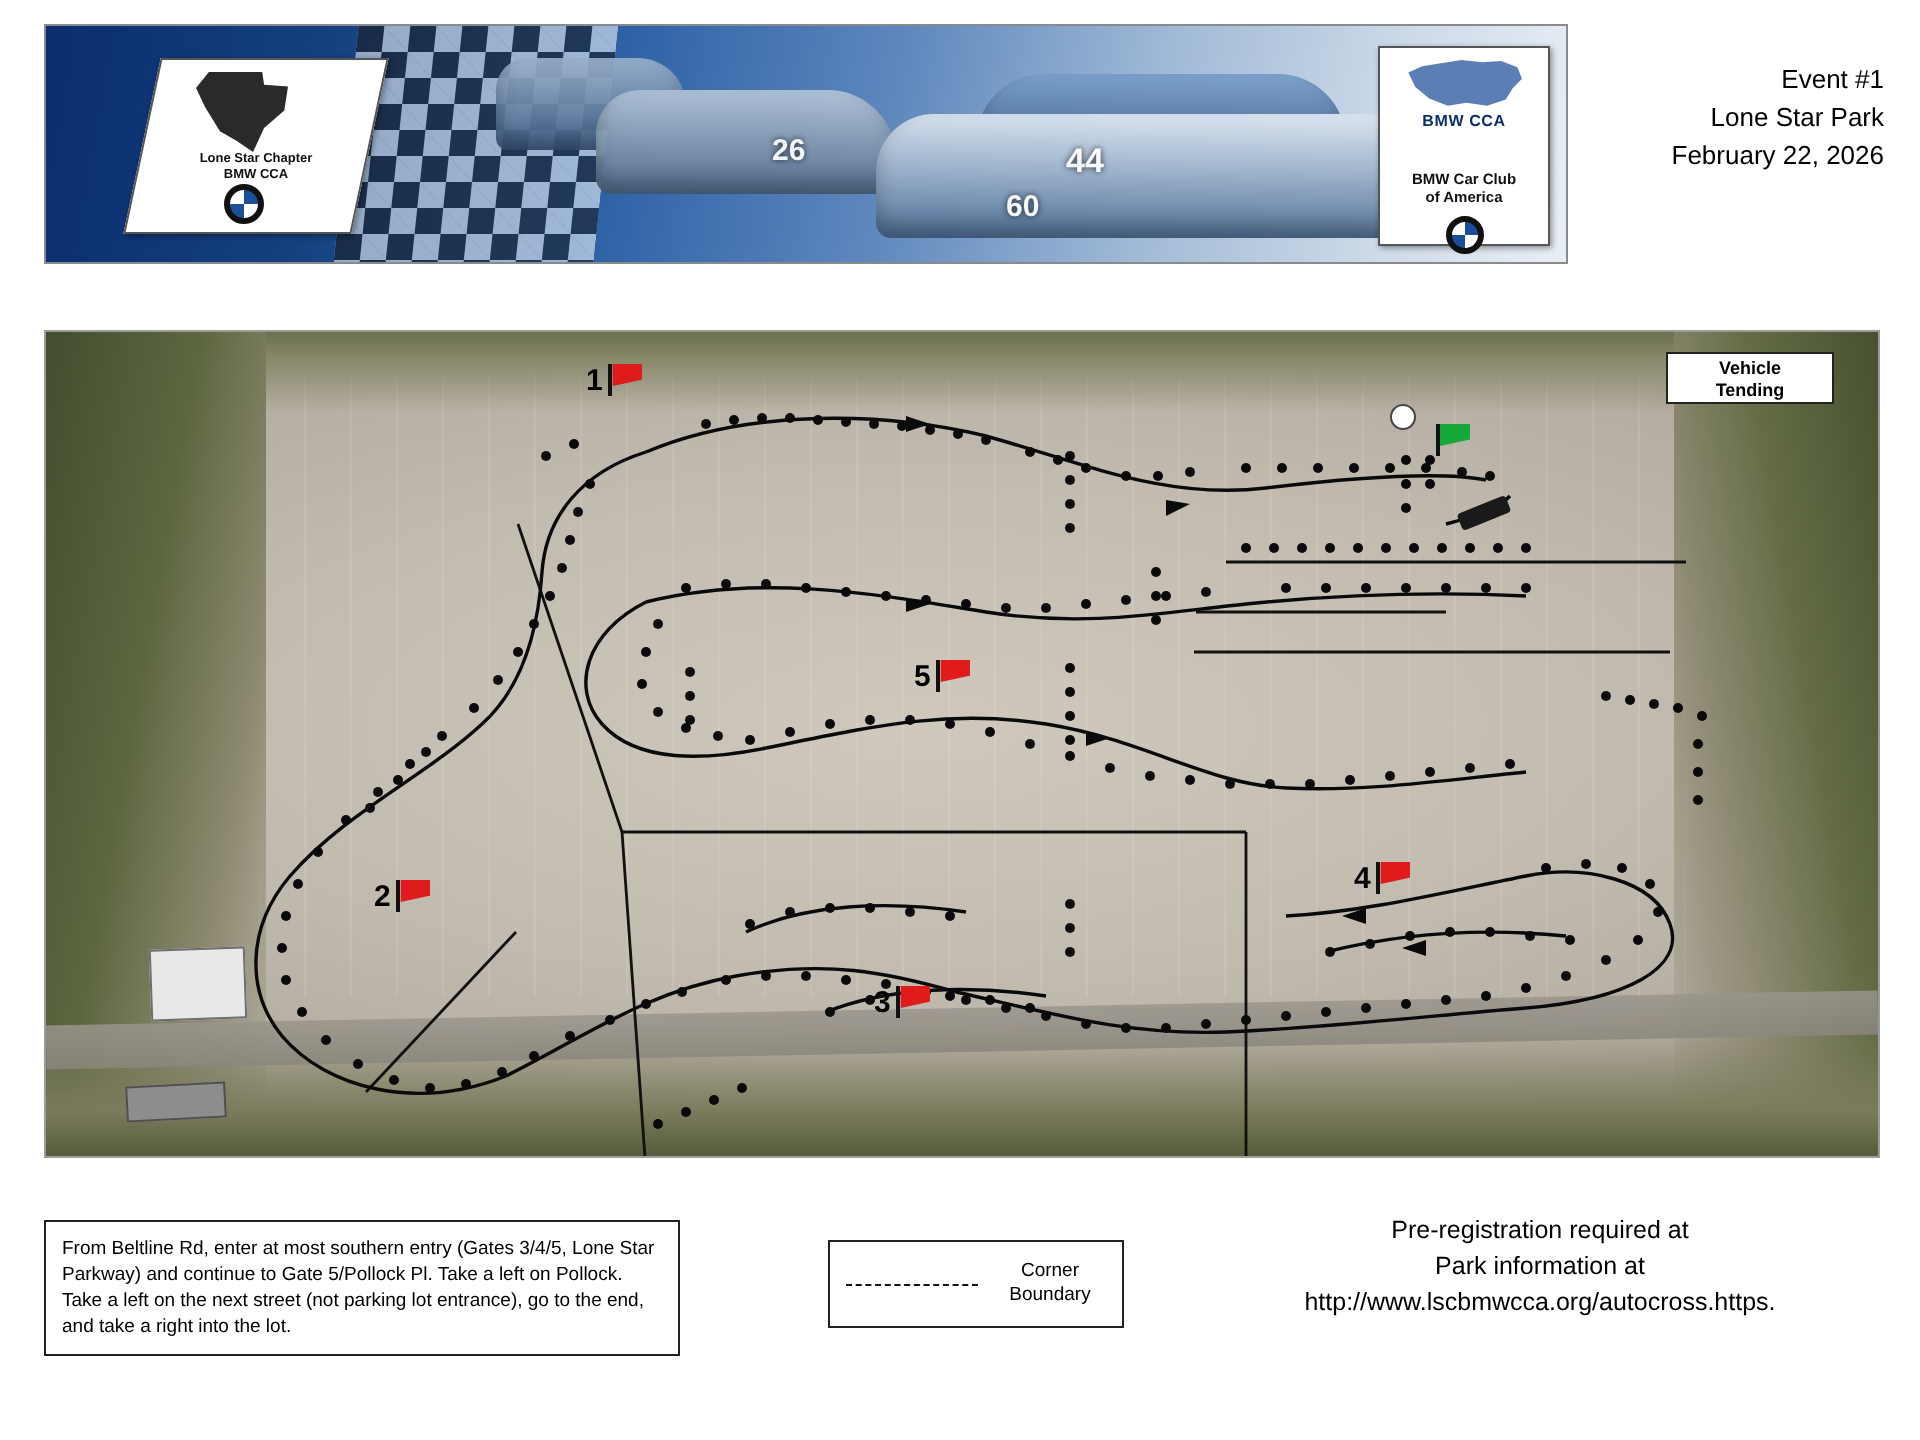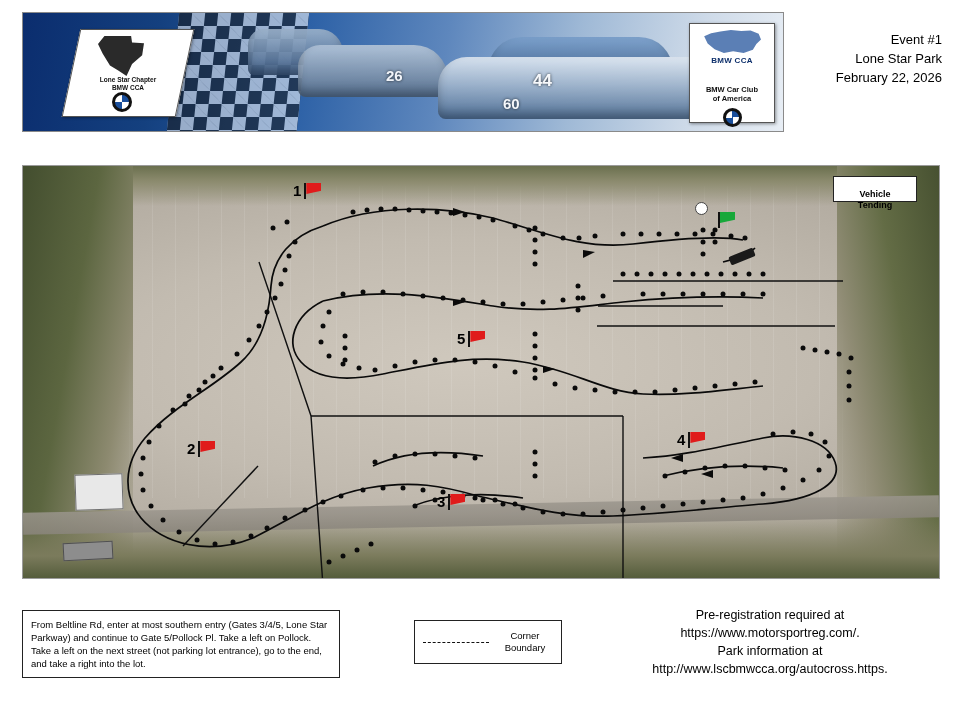--- a/index.html
+++ b/index.html
@@ -202,21 +202,21 @@
   .vehicle-tending {
     position: absolute;
     right: 22px; top: 10px;
     width: 84px; height: 26px;
     background: #ffffff;
     border: 1px solid #222;
     font-size: 9px;
     font-weight: bold;
     line-height: 11px;
     text-align: center;
-    padding-top: 12px;
+    padding-top: 2px;
     box-sizing: border-box;
   }
 
   .course-svg { position: absolute; left: 0; top: 0; }
 
   .corner {
     position: absolute;
     font-size: 15px;
     font-weight: bold;
     color: #000;
@@ -632,16 +632,15 @@
 <div class="legend">
   <div class="legend-line"></div>
   <div class="legend-text">
     <div>Corner</div>
     <div>Boundary</div>
   </div>
 </div>
 
 <div class="registration">
   <div>Pre-registration required at</div>
-  <div>https://www.motorsportreg.com/.</div>
   <div>Park information at</div>
   <div>http://www.lscbmwcca.org/autocross.https.</div>
 </div>
 
 </body></html>

